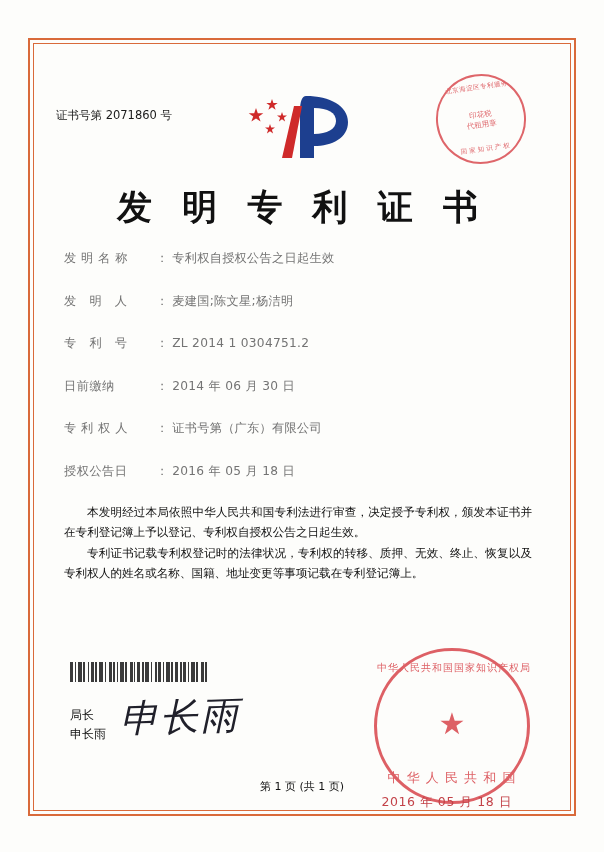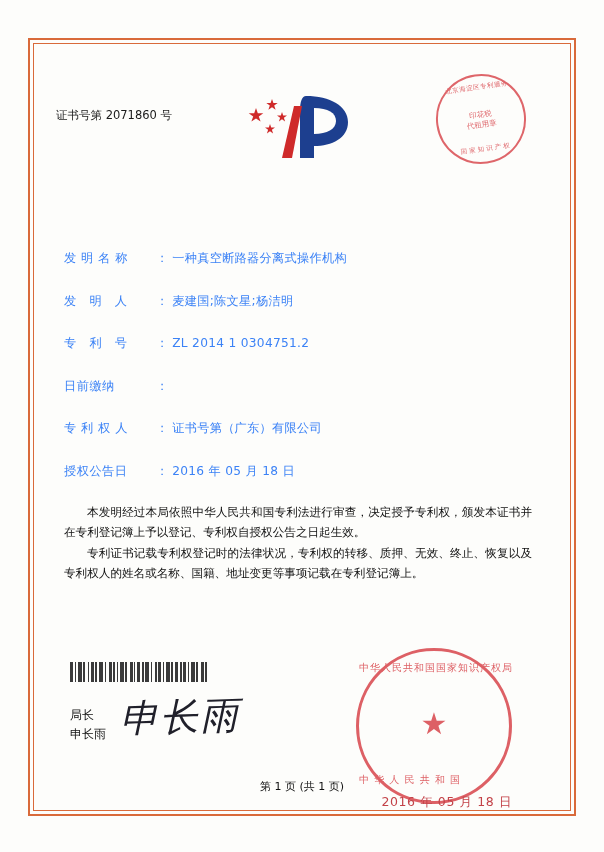--- a/index.html
+++ b/index.html
@@ -124,21 +124,21 @@
     position: absolute;
     left: 16px;
     right: 16px;
     top: 194px;
   }
   .field-row {
     display: flex;
     align-items: baseline;
     margin-bottom: 25.5px;
     font-size: 12.2px;
-    color: #3b82f6;
+    color: #737373;
   }
   .field-label {
     width: 92px;
     flex: 0 0 92px;
     letter-spacing: 0.5px;
   }
   .field-sep {
     flex: 0 0 auto;
     padding-right: 4px;
   }
@@ -198,43 +198,43 @@
     font-style: italic;
     color: #20202a;
     letter-spacing: 2px;
     transform: rotate(-2deg);
     white-space: nowrap;
   }
 
   
   .main-seal {
     position: absolute;
-    right: 44px;
+    right: 26px;
     top: 592px;
     width: 150px;
     height: 150px;
     border-radius: 50%;
     border: 3px solid #d8454b;
     color: #d8454b;
     opacity: 0.85;
   }
   .main-seal .ring-top {
     position: absolute;
     left: 0; right: 0; top: 10px;
     text-align: center;
     font-size: 10px;
     letter-spacing: 1px;
     color: #d8454b;
     white-space: nowrap;
   }
   .main-seal .ring-bottom {
     position: absolute;
     left: 0; right: 0; bottom: 14px;
-    text-align: left;
-    font-size: 10px;
+    text-align: center;
+    font-size: 13px;
     letter-spacing: 1px;
     color: #d8454b;
     white-space: nowrap;
   }
   .main-seal .star {
     position: absolute;
     left: 50%;
     top: 50%;
     transform: translate(-50%, -58%);
     font-size: 30px;
@@ -290,40 +290,42 @@
         </g>
 
         <path d="M62 8 C 86 8, 104 18, 104 34 C 104 50, 88 58, 70 58 L 70 70 L 56 70 L 56 22 C 56 14, 58 8, 62 8 Z" fill="#1d3f8f"></path>
 
         <path d="M70 20 C 84 20, 92 25, 92 33 C 92 41, 83 46, 70 46 Z" fill="#fdfdfb"></path>
 
         <path d="M50 18 L 58 18 L 48 70 L 38 70 Z" fill="#cf2a2a"></path>
       </svg>
     </div>
 
+    <div class="title">发 明 专 利 证 书</div>
 
     <div class="fields">
       <div class="field-row">
         <span class="field-label">发 明 名 称</span>
         <span class="field-sep">：</span>
-        <span class="field-value">一种真空断路器分离式操作机构</span>
+        <span class="field-value">专利权自授权公告之日起生效</span>
       </div>
       <div class="field-row">
         <span class="field-label">发　明　人</span>
         <span class="field-sep">：</span>
         <span class="field-value">麦建国;陈文星;杨洁明</span>
       </div>
       <div class="field-row">
         <span class="field-label">专　利　号</span>
         <span class="field-sep">：</span>
         <span class="field-value">ZL 2014 1 0304751.2</span>
       </div>
       <div class="field-row">
         <span class="field-label">日前缴纳</span>
         <span class="field-sep">：</span>
+        <span class="field-value">2014 年 06 月 30 日</span>
       </div>
       <div class="field-row">
         <span class="field-label">专 利 权 人</span>
         <span class="field-sep">：</span>
         <span class="field-value">证书号第（广东）有限公司</span>
       </div>
       <div class="field-row">
         <span class="field-label">授权公告日</span>
         <span class="field-sep">：</span>
         <span class="field-value">2016 年 05 月 18 日</span>

